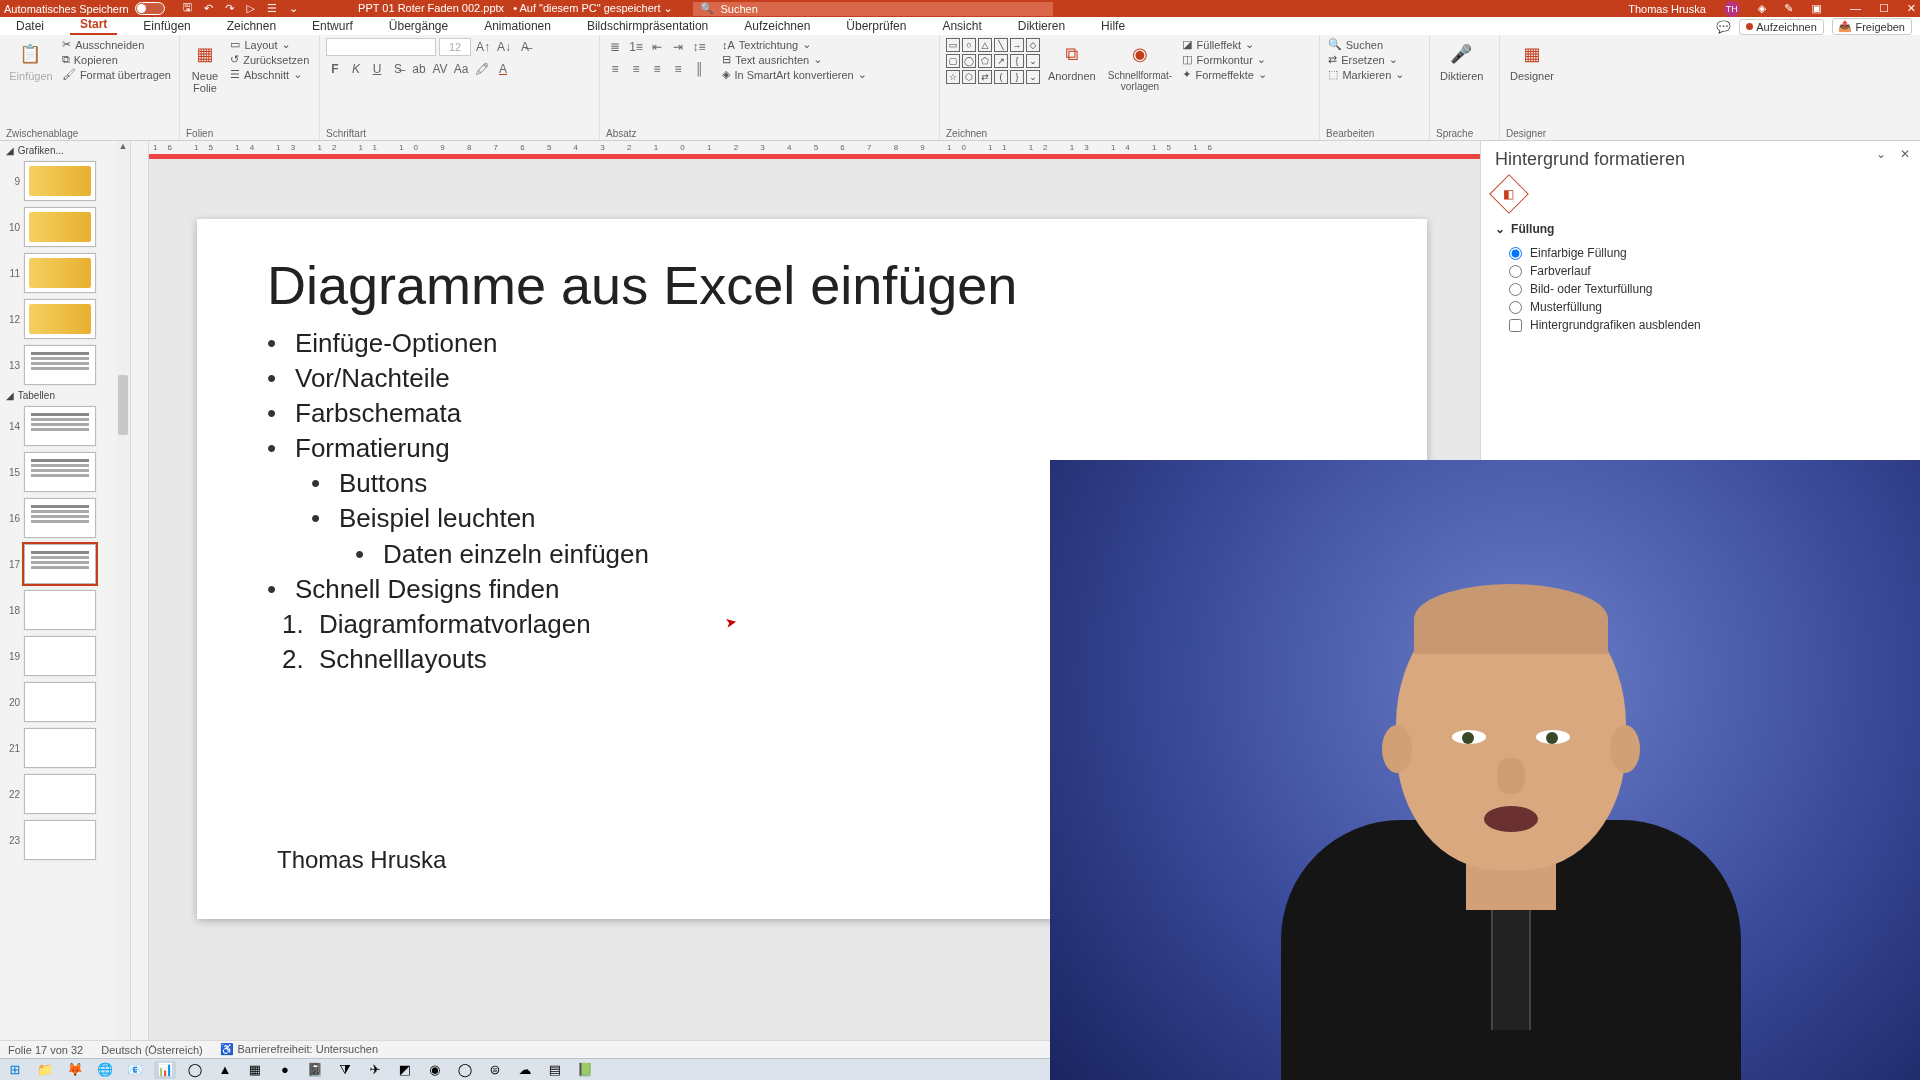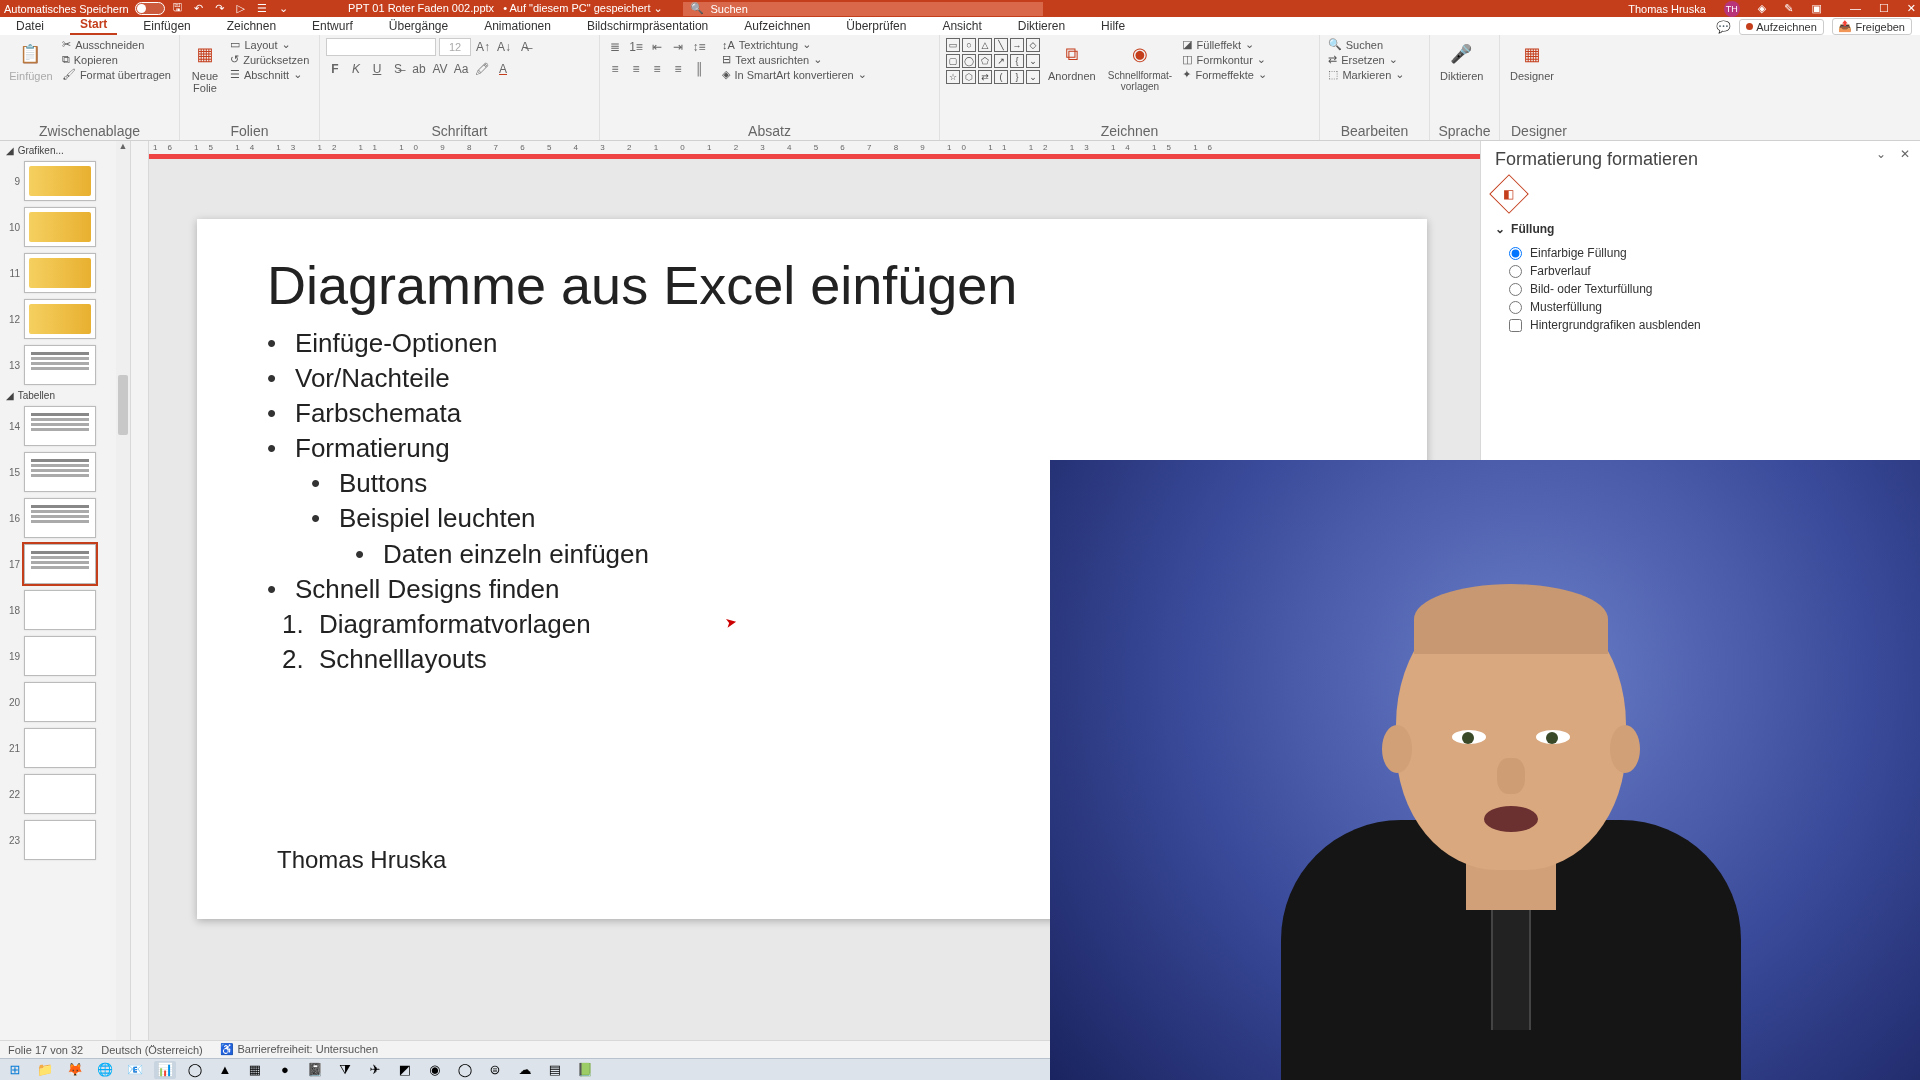--- a/index.html
+++ b/index.html
@@ -1,37 +1,37 @@
 <!DOCTYPE html>
 <html><head>
 <meta charset="utf-8">
 <style>
 *{margin:0;padding:0;box-sizing:border-box;font-family:"Segoe UI",sans-serif}
 body{width:1920px;height:1080px;overflow:hidden;background:#e8e8e8;transform-origin:top left}
 .titlebar{height:17px;background:#c43e1c;display:flex;align-items:center;color:#fff;font-size:11px;padding:0 4px}
-.titlebar .autosave{display:flex;align-items:flex-end;gap:6px;margin-right:8px}
+.titlebar .autosave{display:flex;align-items:flex-end;gap:6px;margin-right:18px}
 .toggle{width:30px;height:13px;border:1px solid #fff;border-radius:7px;position:relative;background:rgba(255,255,255,.15)}
 .toggle::after{content:"";position:absolute;left:1px;top:1px;width:9px;height:9px;border-radius:50%;background:#fff}
 .qa-icons{display:flex;gap:12px;margin-right:20px;align-items:center}
 .qa-icons span{cursor:pointer}
 .title-center{flex:0 0 auto;margin-left:40px;margin-right:20px}
 .searchbox{flex:0 0 auto;width:360px;height:14px;background:#d9684a;display:flex;align-items:center;padding:0 8px;gap:6px;font-size:11px;color:#fff;margin-right:auto}
 .titlebar .right{display:flex;align-items:center;gap:18px;margin-left:auto}
 .avatar{width:16px;height:16px;border-radius:50%;background:#b8357a;display:inline-flex;align-items:center;justify-content:center;font-size:9px}
 .win-btns{display:flex;gap:18px;margin-left:10px}
 .tabs{height:18px;background:#fff;display:flex;align-items:flex-end;padding-left:6px;font-size:12px;color:#333;gap:16px}
 .tab{padding:2px 10px;cursor:pointer}
 .tab.active{font-weight:600;color:#c43e1c;border-bottom:2px solid #c43e1c}
 .tab-right{margin-left:auto;display:flex;gap:8px;padding-right:8px;align-items:center}
 .tab-right .btn{font-size:11px;padding:1px 6px;border:1px solid #ccc;border-radius:3px;display:flex;align-items:center;gap:3px}
 .rec-dot{width:7px;height:7px;border-radius:50%;background:#c43e1c}
 .ribbon{height:106px;background:#f3f3f3;border-bottom:1px solid #d0d0d0;display:flex;font-size:11px;color:#555}
 .rgroup{border-right:1px solid #e0e0e0;padding:3px 6px 0;display:flex;flex-direction:column;justify-content:space-between}
 .rgroup .body{flex:1;display:flex;gap:4px;align-items:flex-start}
-.rgroup .label{text-align:center;font-size:14px;color:#666;padding:1px 0}
+.rgroup .label{font-size:10px;color:#666;padding:1px 0}
 .rbtn{display:flex;flex-direction:column;align-items:center;gap:2px;padding:2px 4px;cursor:pointer;min-width:38px}
 .rbtn .glyph{width:28px;height:28px;display:flex;align-items:center;justify-content:center;font-size:18px;color:#c43e1c}
 .rbtn.disabled{color:#aaa}
 .rbtn.disabled .glyph{color:#bbb}
 .rstack{display:flex;flex-direction:column;gap:2px;font-size:11px}
 .rstack div{display:flex;align-items:center;gap:4px;white-space:nowrap;padding:0 2px}
 .fontarea{display:flex;flex-direction:column;gap:4px}
 .fontrow{display:flex;gap:3px;align-items:center}
 .fontbox{width:110px;height:18px;border:1px solid #ccc;background:#fff;font-size:11px;padding:0 4px;color:#aaa}
 .sizebox{width:32px;height:18px;border:1px solid #ccc;background:#fff;font-size:11px;text-align:center;color:#aaa}
@@ -417,21 +417,21 @@
         <div class="cursor">➤</div>
       </div>
     </div>
   </div>
 
   <div class="pane">
     <div class="close">
       <span>⌄</span>
       <span>✕</span>
     </div>
-    <h2>Formatierung formatieren</h2>
+    <h2>Hintergrund formatieren</h2>
     <div class="picon">
         <span>◧</span>
       </div>
     <div class="sect">⌄ <span>Füllung</span></div>
     <label>
         <input type="radio" name="f" checked="" style="">
         <span>Einfarbige Füllung</span>
       </label>
     <label>
         <input type="radio" name="f" style="">

